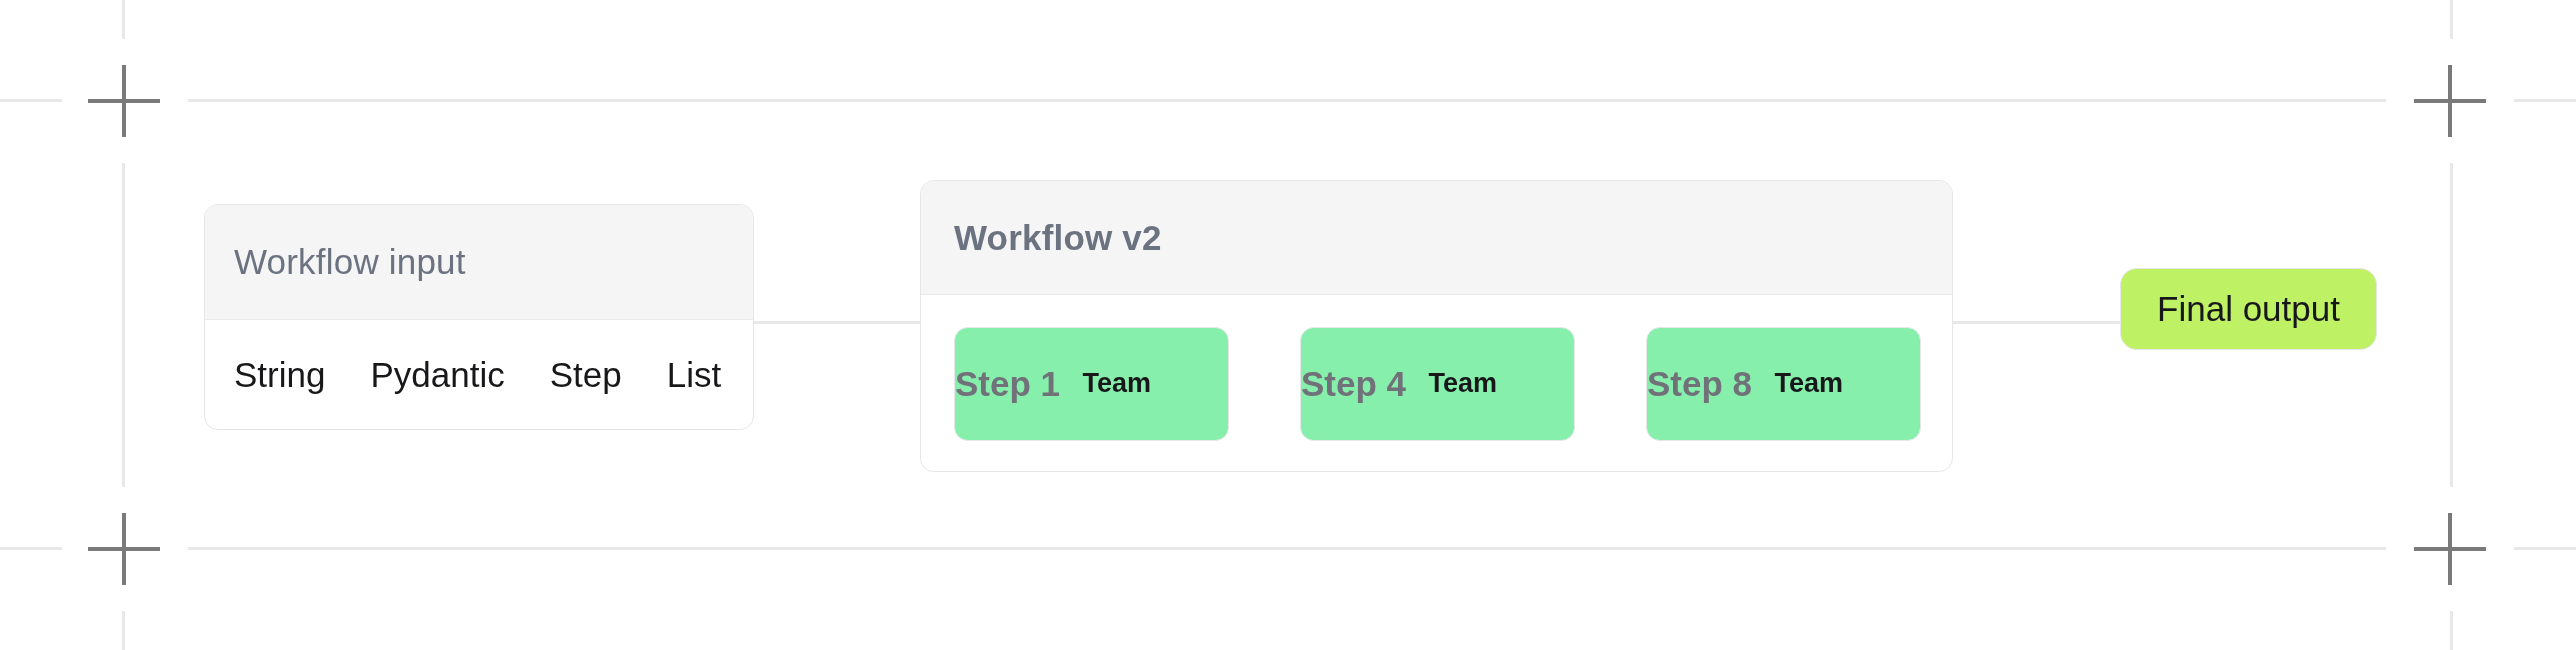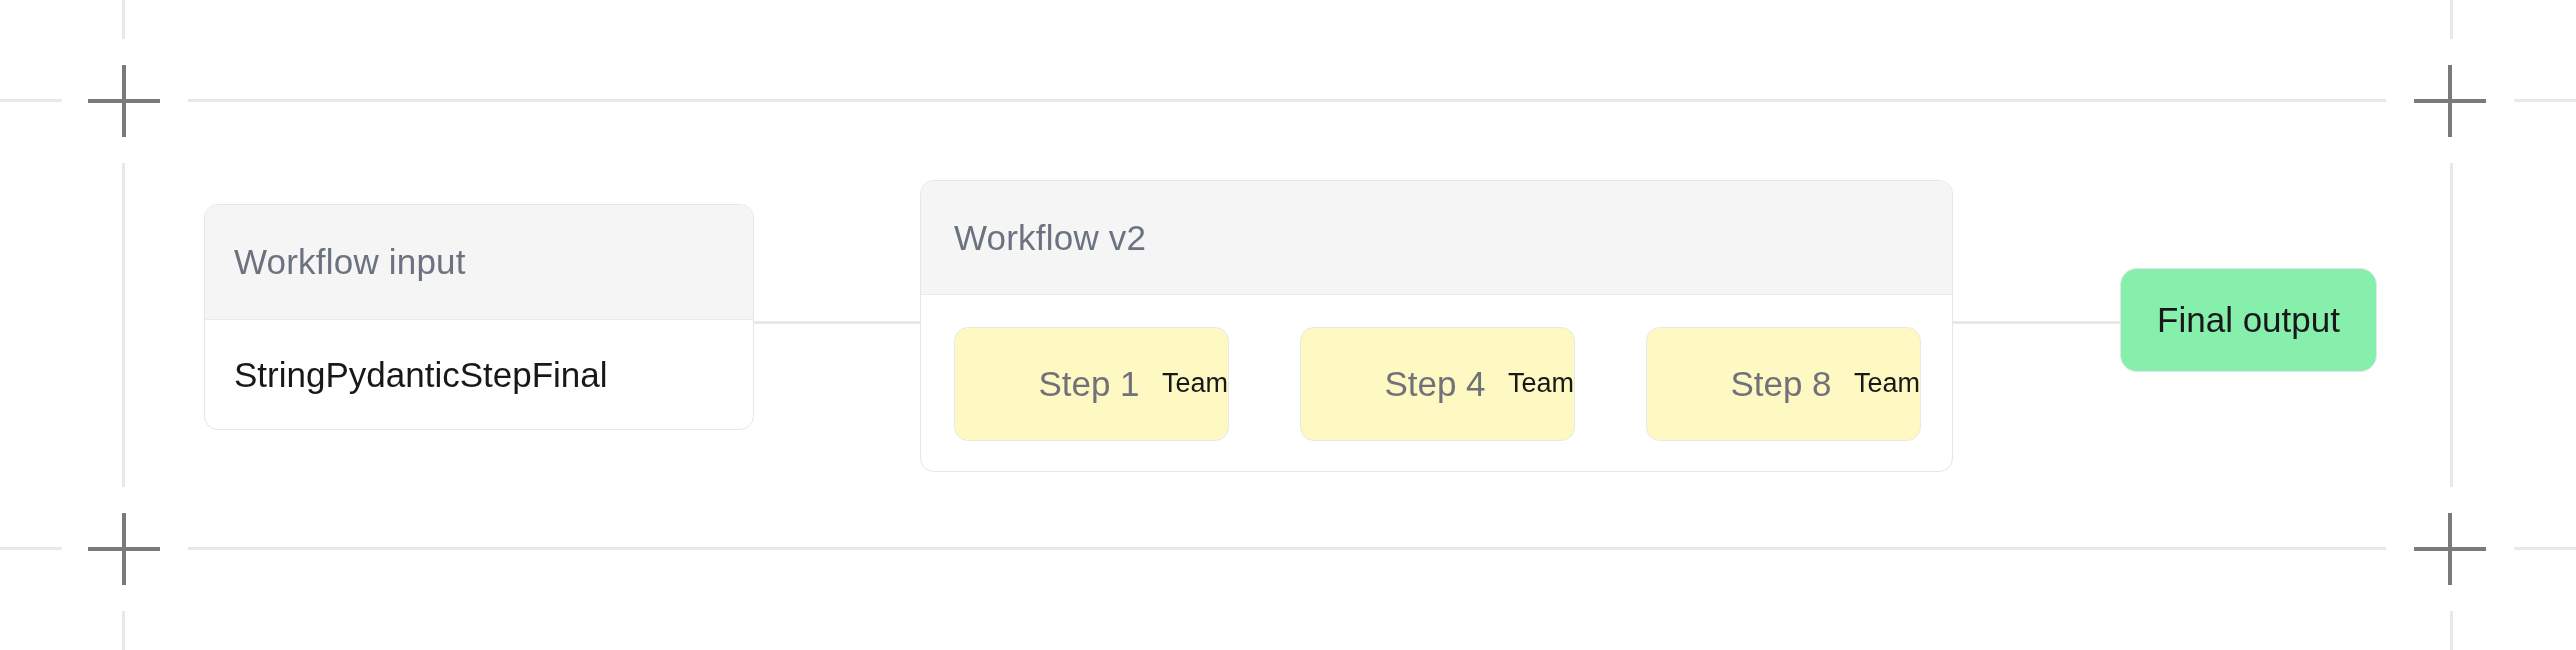--- a/index.html
+++ b/index.html
@@ -49,45 +49,45 @@
     display: flex;
     align-items: center;
     color: #6b7280;
     font-size: 35px;
     letter-spacing: 0.2px;
   }
   .box-body { flex: 1; display: flex; align-items: center; }
 
   .input-box { left: 204px; top: 204px; width: 550px; height: 226px; }
   .input-box .box-header { height: 115px; padding: 0 29px; }
-  .input-box .box-body { padding: 0 29px; }
+  .input-box .box-body { padding: 0 29px; gap: 45px; }
   .input-item { color: #18181b; font-size: 35px; white-space: nowrap; }
 
-  .workflow-box { left: 920px; top: 180px; width: 1033px; height: 292px; }
+  .workflow-box { left: 920px; top: 180px; width: 1033px; height: 292px; font-weight: bold; }
   .workflow-box .box-header { height: 114px; padding: 0 33px; }
   .workflow-box .box-body { padding: 1.7px 31px 0 33px; gap: 71px; align-items: center; }
 
   .step-card {
     width: 276px; height: 114px;
-    background: #fef9c3;
+    background: #86efac;
     border: 1.7px solid #e8e8ea;
     border-radius: 13.8px;
     display: flex;
     align-items: center;
-    justify-content: flex-end;
+    justify-content: flex-start;
     gap: 22.4px;
     white-space: nowrap;
   }
   .step-label { color: #71717a; font-size: 35px; }
   .step-type  { color: #18181b; font-size: 27px; }
 
   .output-box {
     position: absolute;
-    left: 2120px; top: 268px; width: 257px; height: 104px;
-    background: #86efac;
+    left: 2120px; top: 268px; width: 257px; height: 82px;
+    background: #bef264;
     border: 1.7px solid #e6e6e8;
     border-radius: 17px;
     display: flex;
     align-items: center;
     justify-content: center;
     color: #18181b;
     font-size: 35px;
     white-space: nowrap;
   }
 </style>
@@ -133,21 +133,21 @@
   <div class="connector" style="top:321px; left:1953px; width:167px;"></div>
 
   <div class="box input-box">
     <div class="box-header">
       <span>Workflow input</span>
     </div>
     <div class="box-body">
       <span class="input-item">String</span>
       <span class="input-item">Pydantic</span>
       <span class="input-item">Step</span>
-      <span class="input-item">Final</span>
+      <span class="input-item">List</span>
     </div>
   </div>
 
   <div class="box workflow-box">
     <div class="box-header">
       <span>Workflow v2</span>
     </div>
     <div class="box-body">
       <div class="step-card">
         <span class="step-label">Step 1</span>

